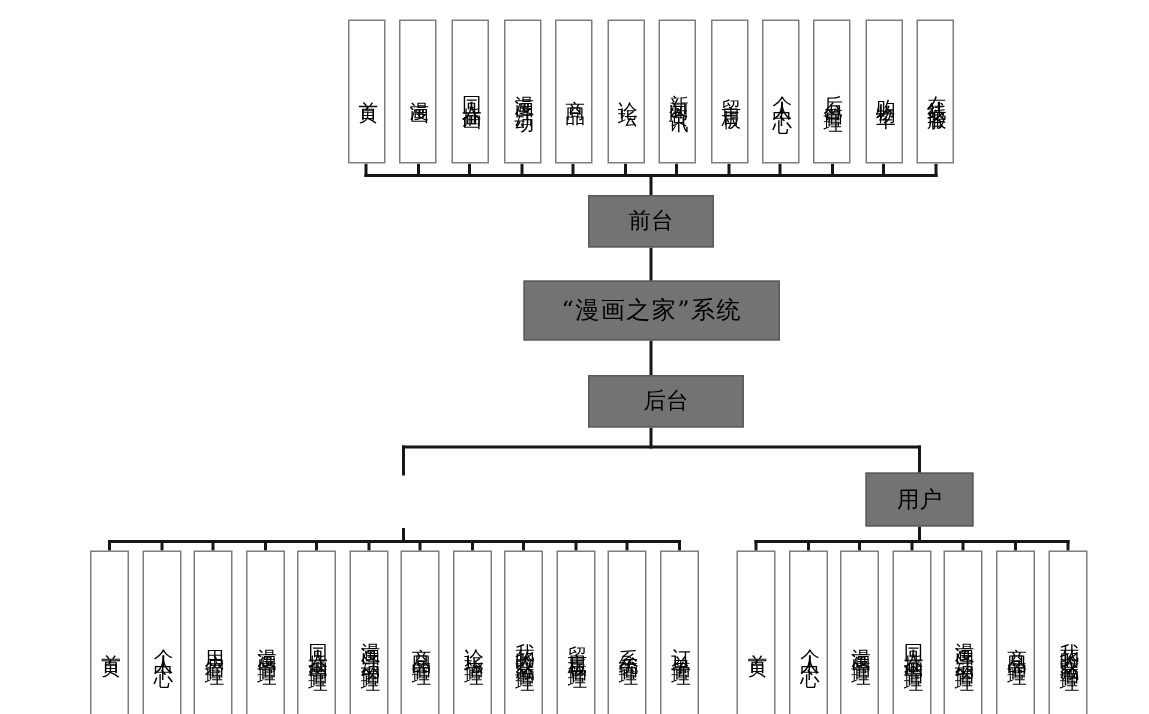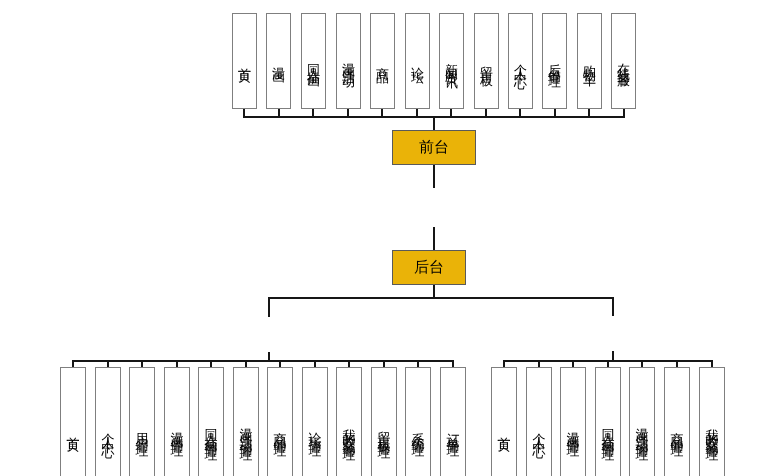--- a/index.html
+++ b/index.html
@@ -14,21 +14,21 @@
     position:absolute;box-sizing:border-box;
     width:25px;border:1.5px solid #7f7f7f;background:#fff;
     display:flex;align-items:center;justify-content:center;
   }
   .vbox span{
     writing-mode:vertical-rl;text-orientation:upright;
     font-size:13px;letter-spacing:4px;line-height:1;white-space:nowrap;
   }
   .hbox{
     position:absolute;box-sizing:border-box;
-    border:1.5px solid #5a5a5a;background:#eab308;
+    border:1.5px solid #5a5a5a;background:#737373;
     display:flex;align-items:center;justify-content:center;
     font-size:15px;white-space:nowrap;text-align:center;
   }
   .hbox.root{font-size:16px;letter-spacing:1px;}
   .wmark{
     position:absolute;z-index:6;
     font-family:"Liberation Sans","DejaVu Sans",sans-serif;
     font-size:17px;color:#a9a9a9;opacity:0.78;letter-spacing:0.5px;
     white-space:nowrap;
   }
@@ -119,22 +119,28 @@
   <div class="vbox" style="left:577px;top:13px;height:96px">
       <span>购物车</span>
     </div>
   <div class="vbox" style="left:611px;top:13px;height:96px">
       <span>在线客服</span>
     </div>
 
   <div class="hbox" style="left:392px;top:130px;width:84px;height:35px">
       <span>前台</span>
     </div>
-  <div class="hbox" style="left:392px;top:250px;width:74px;height:35px">
+  <div class="hbox root" style="left:349px;top:187px;width:171px;height:40px">
+      <span>“漫画之家”系统</span>
+    </div>
+  <div class="hbox" style="left:392px;top:250px;width:104px;height:35px">
       <span>后台</span>
+    </div>
+  <div class="hbox" style="left:577px;top:315px;width:72px;height:36px">
+      <span>用户</span>
     </div>
 
   <div class="vbox" style="left:60px;top:367px;width:26px;height:125px">
       <span>首页</span>
     </div>
   <div class="vbox" style="left:95px;top:367px;width:26px;height:125px">
       <span>个人中心</span>
     </div>
   <div class="vbox" style="left:129px;top:367px;width:26px;height:125px">
       <span>用户管理</span>

